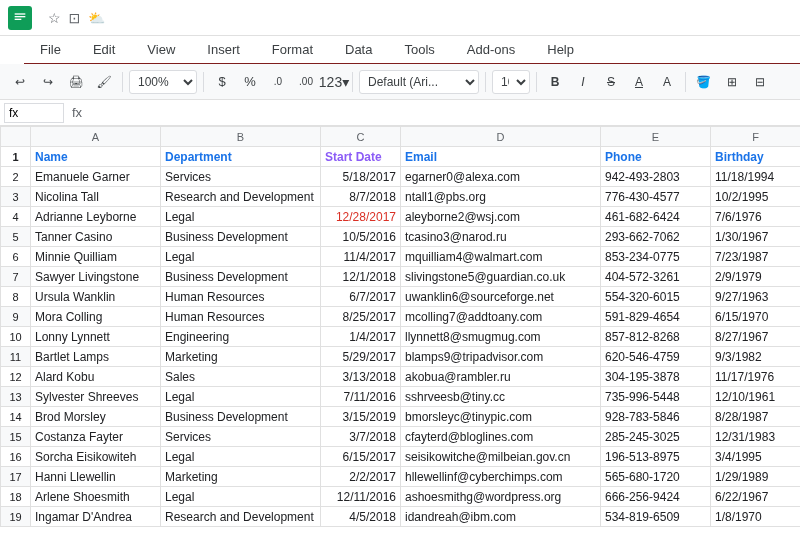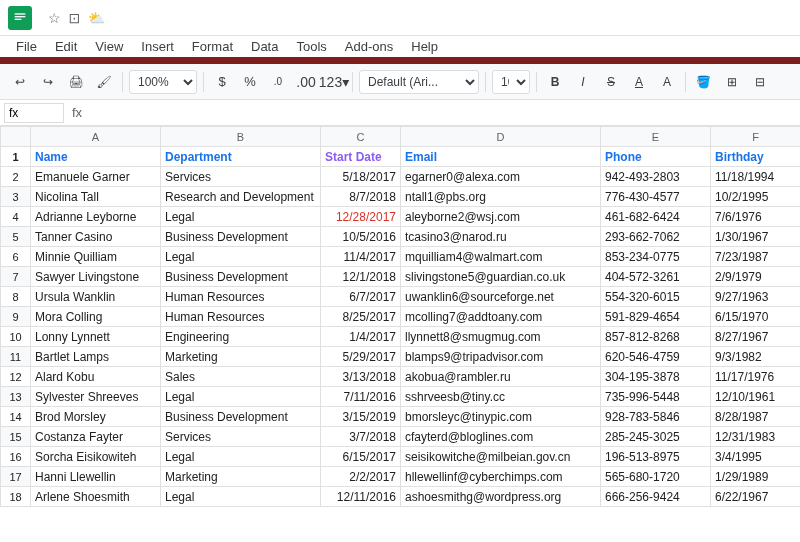--- a/index.html
+++ b/index.html
@@ -15,21 +15,21 @@
       display: flex; align-items: center; justify-content: center; margin-right: 8px; flex-shrink: 0;
     }
     #app-icon svg { width: 16px; height: 16px; }
     #doc-title { font-size: 16px; color: #202124; font-weight: 400; margin-right: 8px; }
     .title-icons { display: flex; gap: 8px; color: #5f6368; font-size: 14px; }
     #last-edit { margin-left: auto; color: #1a73e8; font-size: 12px; }
 
     
     #menubar {
       display: flex; align-items: center; height: 28px;
-      padding: 0 8px; gap: 2px; border-bottom: 7px solid #7f1d1d;
+      padding: 0 8px; gap: 16px; border-bottom: 1px solid #7f1d1d; margin-left: 24px;
     }
     .menu-item {
       padding: 2px 8px; font-size: 13px; color: #3c4043; cursor: pointer; border-radius: 3px;
     }
 
     
     #toolbar {
       display: flex; align-items: center; height: 36px;
       padding: 0 8px; gap: 4px; border-bottom: 1px solid #e0e0e0; background: #f8f9fa;
     }
@@ -137,21 +137,21 @@
   <div class="tb-divider"></div>
   <select class="tb-select" id="zoom-select">
     <option>100%</option>
     <option>75%</option>
     <option>150%</option>
   </select>
   <div class="tb-divider"></div>
   <div class="tb-btn" style="font-size:13px;">$</div>
   <div class="tb-btn" style="font-size:13px;">%</div>
   <div class="tb-btn" style="font-size:10px;">.0</div>
-  <div class="tb-btn" style="font-size:14px;">.00</div>
+  <div class="tb-btn" style="font-size:10px;">.00</div>
   <div class="tb-btn" style="font-size:14px;">123▾</div>
   <div class="tb-divider"></div>
   <select class="tb-select" id="font-select" style="width:120px;">
     <option>Default (Ari...</option>
     <option>Arial</option>
     <option>Times New Roman</option>
   </select>
   <div class="tb-divider"></div>
   <select class="tb-select" id="size-select" style="width:38px;">
     <option>10</option>
@@ -354,15 +354,24 @@
         </tr>
         <tr class="data-row">
           <td class="row-header">18</td>
           <td>Arlene Shoesmith</td>
           <td>Legal</td>
           <td class="date-cell">12/11/2016</td>
           <td class="email-cell">ashoesmithg@wordpress.org</td>
           <td>666-256-9424</td>
           <td>6/22/1967</td>
         </tr>
+        <tr class="data-row">
+          <td class="row-header">19</td>
+          <td>Ingamar D'Andrea</td>
+          <td>Research and Development</td>
+          <td class="date-cell">4/5/2018</td>
+          <td class="email-cell">idandreah@ibm.com</td>
+          <td>534-819-6509</td>
+          <td>1/8/1970</td>
+        </tr>
       </tbody>
   </table>
 </div>
 
 </body></html>

